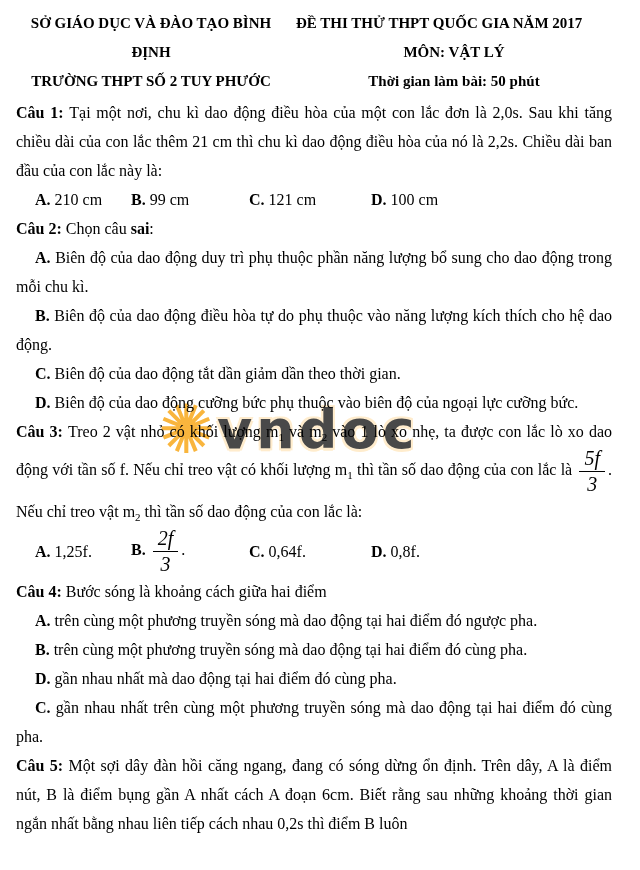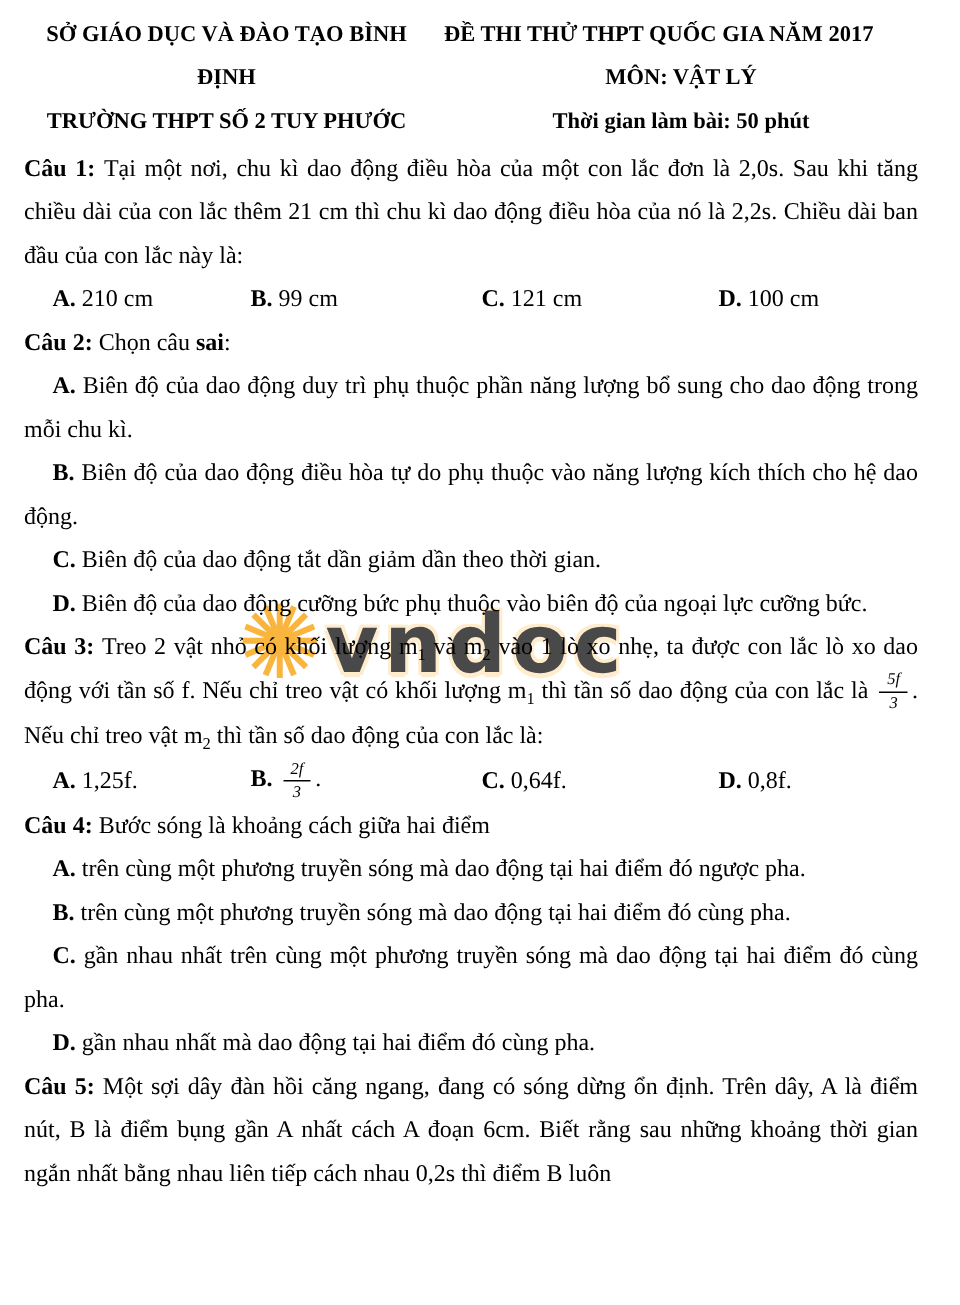--- a/index.html
+++ b/index.html
@@ -12,26 +12,26 @@
   .header{display:flex;font-weight:bold;font-size:15px;}
   .h-left{width:270px;text-align:center;}
   .h-left div{white-space:nowrap;}
   .h-right{flex:1;margin-left:10px;}
   .h-right .r1{text-align:left;white-space:nowrap;}
   .h-right .r2,.h-right .r3{text-align:center;white-space:nowrap;}
   #questions{margin-top:2px;}
   p{margin:0;text-align:justify;}
   .opt-block{text-indent:19px;}
   .opt-row{display:grid;grid-template-columns:96px 118px 122px auto;
-           padding-left:19px;text-align:left;align-items:center;gap:36px;}
+           padding-left:19px;text-align:left;align-items:center;}
   .opt-cell{white-space:nowrap;}
   .bold{font-weight:bold;}
   sub{font-size:11px;line-height:0;}
   .frac{display:inline-block;vertical-align:middle;text-align:center;
-        line-height:1.15;font-size:11px;margin:1px 3px;font-style:italic;}
+        line-height:1.15;font-size:20px;margin:1px 3px;font-style:italic;}
   .frac .top{display:block;border-bottom:1px solid #000;padding:0 5px 1px 5px;}
   .frac .bot{display:block;padding-top:1px;}
   .watermark{position:absolute;left:158px;top:396px;z-index:0;display:flex;
              align-items:center;gap:2px;opacity:0.95;}
   .wm-icon{font-size:68px;line-height:1;font-family:"DejaVu Sans",sans-serif;}
   .wm-text{font-family:"DejaVu Sans",sans-serif;font-weight:bold;font-size:54px;
            line-height:1;letter-spacing:4px;
            text-shadow:-2px -2px 0 #ffeccb,2px -2px 0 #ffeccb,-2px 2px 0 #ffeccb,
                         2px 2px 0 #ffeccb,0 3px 0 #ffeccb;}
 </style>
@@ -76,19 +76,19 @@
         <p class="stem"><span class="bold">Câu 3: </span><span>Treo 2 vật nhỏ có khối lượng m</span><sub>1</sub><span> và m</span><sub>2</sub><span> vào 1 lò xo nhẹ, ta được con lắc lò xo dao động với tần số f. Nếu chỉ treo vật có khối lượng m</span><sub>1</sub><span> thì tần số dao động của con lắc là </span><span class="frac"><span class="top">5f</span><span class="bot">3</span></span><span>. Nếu chỉ treo vật m</span><sub>2</sub><span> thì tần số dao động của con lắc là:</span></p>
         <p class="opt-row">
           <span class="opt-cell"><span class="bold">A. </span><span>1,25f.</span></span>
           <span class="opt-cell"><span class="bold">B. </span><span class="frac"><span class="top">2f</span><span class="bot">3</span></span><span>.</span></span>
           <span class="opt-cell"><span class="bold">C. </span><span>0,64f.</span></span>
           <span class="opt-cell"><span class="bold">D. </span><span>0,8f.</span></span>
         </p>
         <p class="stem"><span class="bold">Câu 4: </span><span>Bước sóng là khoảng cách giữa hai điểm</span></p>
         <p class="opt-block"><span class="bold">A. </span><span>trên cùng một phương truyền sóng mà dao động tại hai điểm đó ngược pha.</span></p>
         <p class="opt-block"><span class="bold">B. </span><span>trên cùng một phương truyền sóng mà dao động tại hai điểm đó cùng pha.</span></p>
+        <p class="opt-block"><span class="bold">D. </span><span>gần nhau nhất mà dao động tại hai điểm đó cùng pha.</span></p>
         <p class="opt-block"><span class="bold">C. </span><span>gần nhau nhất trên cùng một phương truyền sóng mà dao động tại hai điểm đó cùng pha.</span></p>
-        <p class="opt-block"><span class="bold">D. </span><span>gần nhau nhất mà dao động tại hai điểm đó cùng pha.</span></p>
         <p class="stem"><span class="bold">Câu 5: </span><span>Một sợi dây đàn hồi căng ngang, đang có sóng dừng ổn định. Trên dây, A là điểm nút, B là điểm bụng gần A nhất cách A đoạn 6cm. Biết rằng sau những khoảng thời gian ngắn nhất bằng nhau liên tiếp cách nhau 0,2s thì điểm B luôn</span></p>
       </div>
 
   </div>
 </div>
 
 </body></html>

